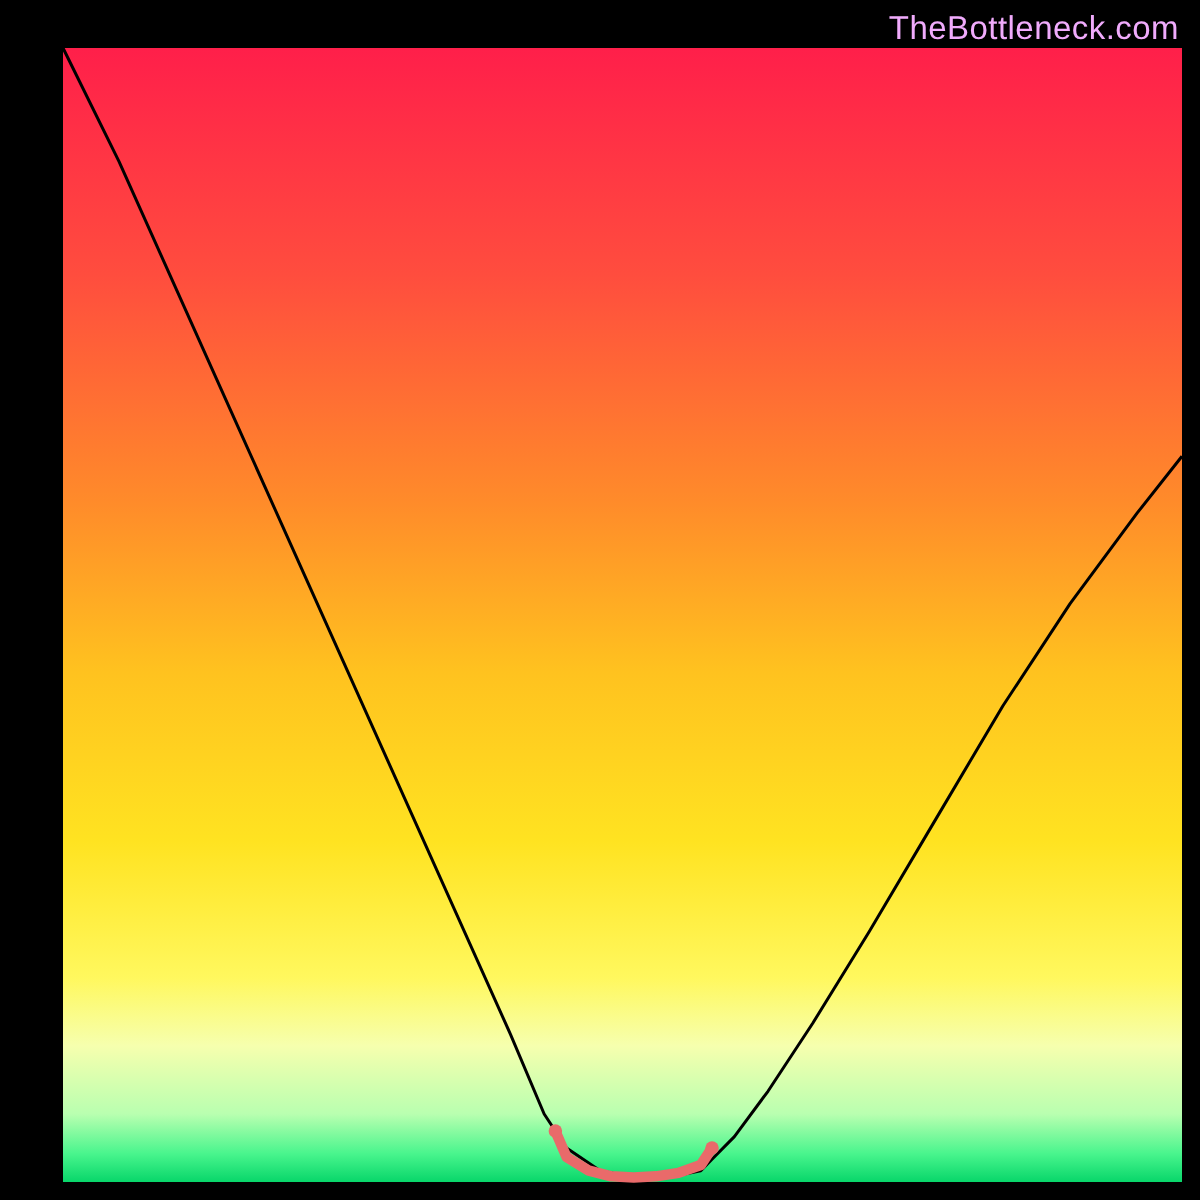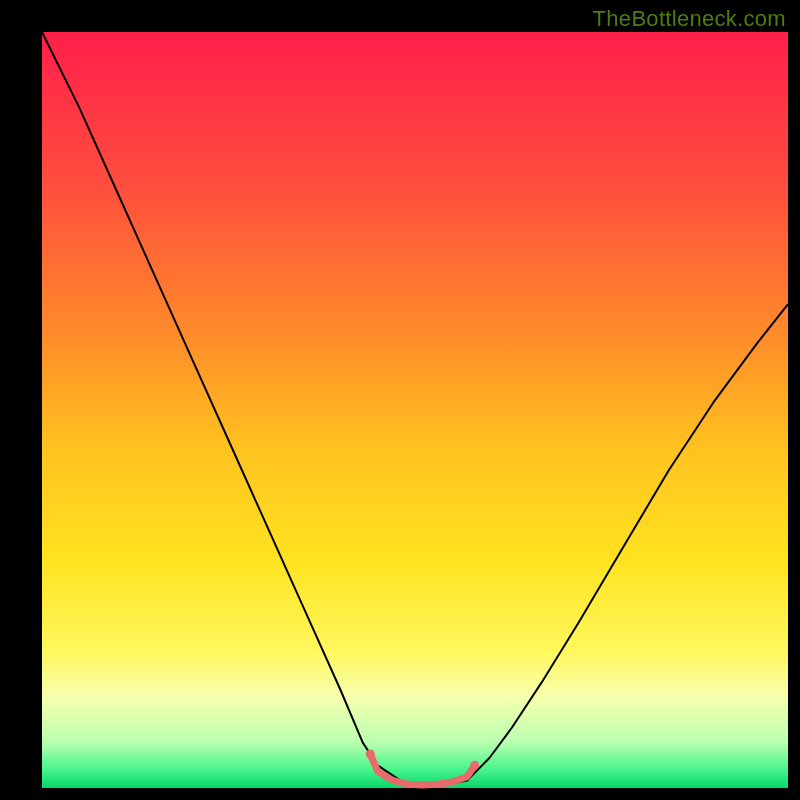--- a/index.html
+++ b/index.html
@@ -14,21 +14,21 @@
   .frame {
     position: relative;
     width: 800px;
     height: 800px;
     background: #000;
   }
   .watermark {
     position: absolute;
     top: 6px;
     right: 14px;
-    color: #4d7c0f;
+    color: #f0abfc;
     font-size: 22px;
     font-weight: 500;
     letter-spacing: 0.3px;
     z-index: 3;
   }
   svg.plot {
     position: absolute;
     left: 0;
     top: 0;
   }

